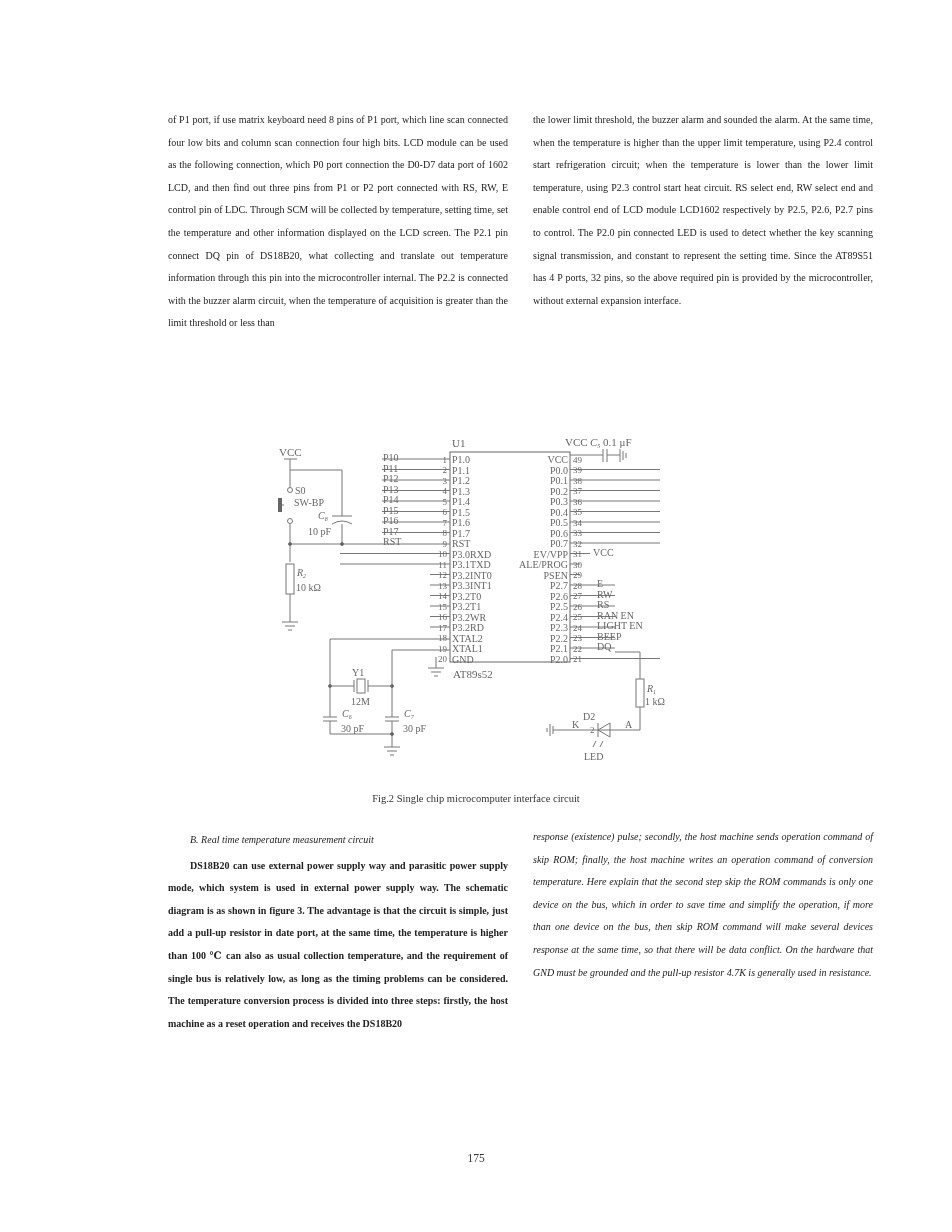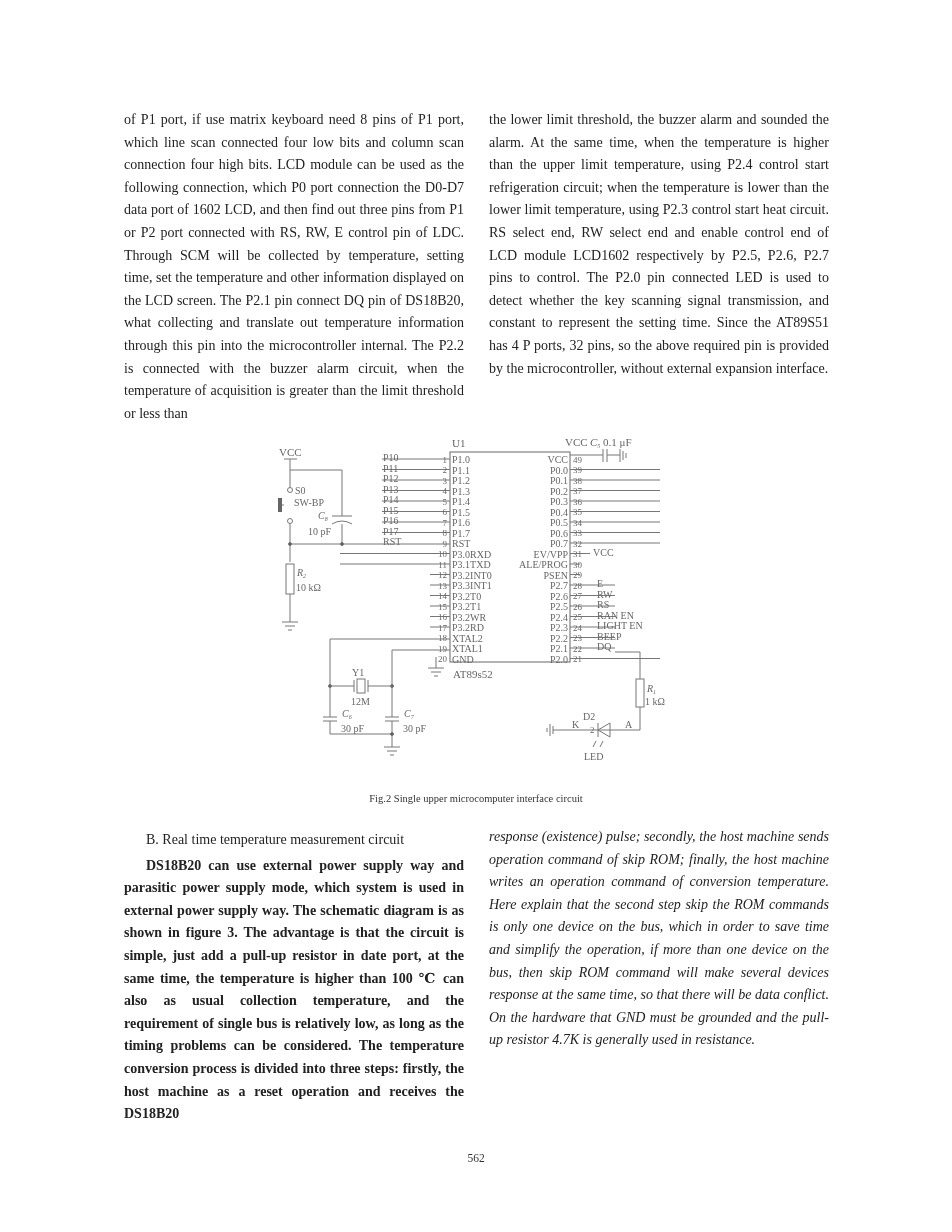--- a/index.html
+++ b/index.html
@@ -1,26 +1,26 @@
 <!DOCTYPE html>
 <html><head>
 <meta charset="utf-8">
 <style>
   html, body { margin: 0; padding: 0; background: #ffffff; }
   body { width: 952px; height: 1232px; position: relative; overflow: hidden;
          font-family: "Liberation Serif", "DejaVu Serif", serif; color: #222; }
-  .col { position: absolute; width: 340px; font-size: 14px; line-height: 22.6px;
-         text-align: justify; text-align-last: left; }
+  .col { position: absolute; width: 340px; font-size: 10px; line-height: 22.6px;
+         text-align: justify; text-align-last: left; margin-left: 44px; }
   .col p { margin: 0; }
   .col-left-top { left: 124px; top: 109px; }
   .col-right-top { left: 489px; top: 109px; }
   .col-left-bottom { left: 124px; top: 829px; }
   .col-right-bottom { left: 489px; top: 826px; font-style: italic; }
   .indent { text-indent: 22px; font-weight: bold; }
-  .section-heading { margin: 0 0 3px 22px !important; text-align: left; }
+  .section-heading { font-style: italic; margin: 0 0 3px 22px !important; text-align: left; }
   .figure { position: absolute; left: 270px; top: 432px; width: 410px; height: 335px; }
   .figure svg { width: 410px; height: 335px; display: block; }
   .caption { position: absolute; left: 0; width: 952px; top: 793px; text-align: center;
              font-size: 10.5px; color: #333; }
   .page-number { position: absolute; left: 0; width: 952px; top: 1152px; text-align: center;
                  font-size: 11.5px; color: #333; }
   svg text { font-family: "Liberation Serif", "DejaVu Serif", serif; fill: #666; }
 </style>
 </head>
 <body>
@@ -275,24 +275,24 @@
     <text x="314" y="328" font-size="10" stroke="none">LED</text>
     <line x1="323" y1="315" x2="326" y2="309"></line>
     <line x1="330" y1="315" x2="333" y2="309"></line>
     <line x1="280" y1="292" x2="280" y2="304"></line>
     <line x1="283" y1="294" x2="283" y2="302"></line>
     <line x1="277" y1="296" x2="277" y2="300"></line>
     <line x1="283" y1="298" x2="296" y2="298"></line>
   </svg>
 </div>
 
-<div class="caption">Fig.2 Single upper microcomputer interface circuit</div>
+<div class="caption">Fig.2 Single chip microcomputer interface circuit</div>
 
 <div class="col col-left-bottom">
   <p class="section-heading">B. Real time temperature measurement circuit</p>
   <p class="indent">DS18B20 can use external power supply way and parasitic power supply mode, which system is used in external power supply way. The schematic diagram is as shown in figure 3. The advantage is that the circuit is simple, just add a pull-up resistor in date port, at the same time, the temperature is higher than 100 ℃ can also as usual collection temperature, and the requirement of single bus is relatively low, as long as the timing problems can be considered. The temperature conversion process is divided into three steps: firstly, the host machine as a reset operation and receives the DS18B20</p>
 </div>
 
 <div class="col col-right-bottom">
   <p>response (existence) pulse; secondly, the host machine sends operation command of skip ROM; finally, the host machine writes an operation command of conversion temperature. Here explain that the second step skip the ROM commands is only one device on the bus, which in order to save time and simplify the operation, if more than one device on the bus, then skip ROM command will make several devices response at the same time, so that there will be data conflict. On the hardware that GND must be grounded and the pull-up resistor 4.7K is generally used in resistance.</p>
 </div>
 
-<div class="page-number">562</div>
+<div class="page-number">175</div>
 
 </body></html>

